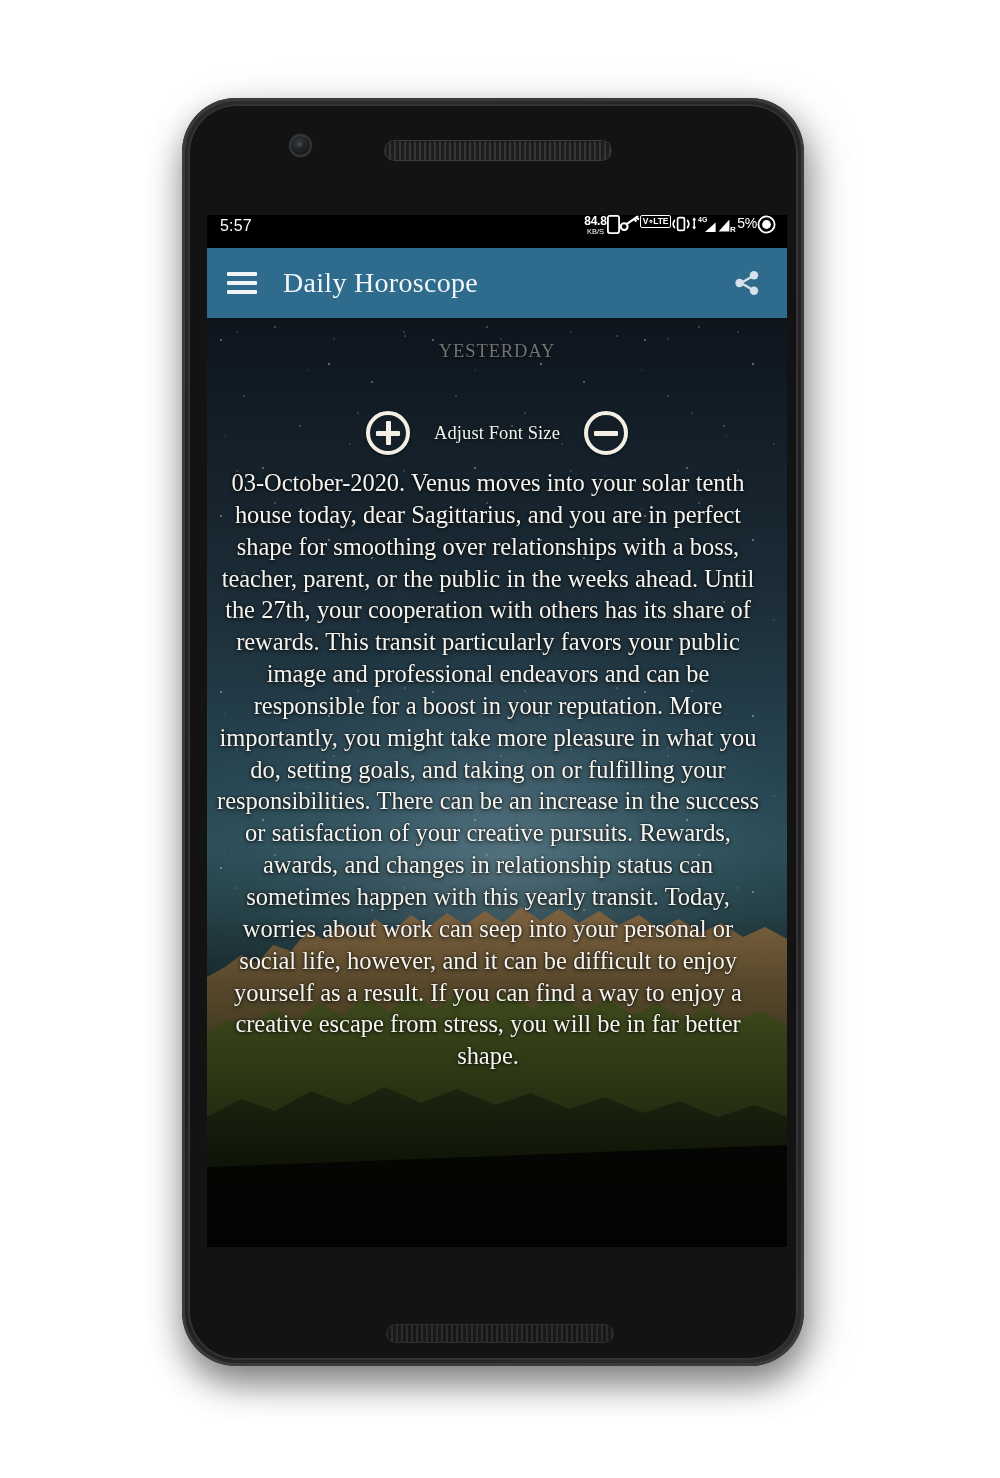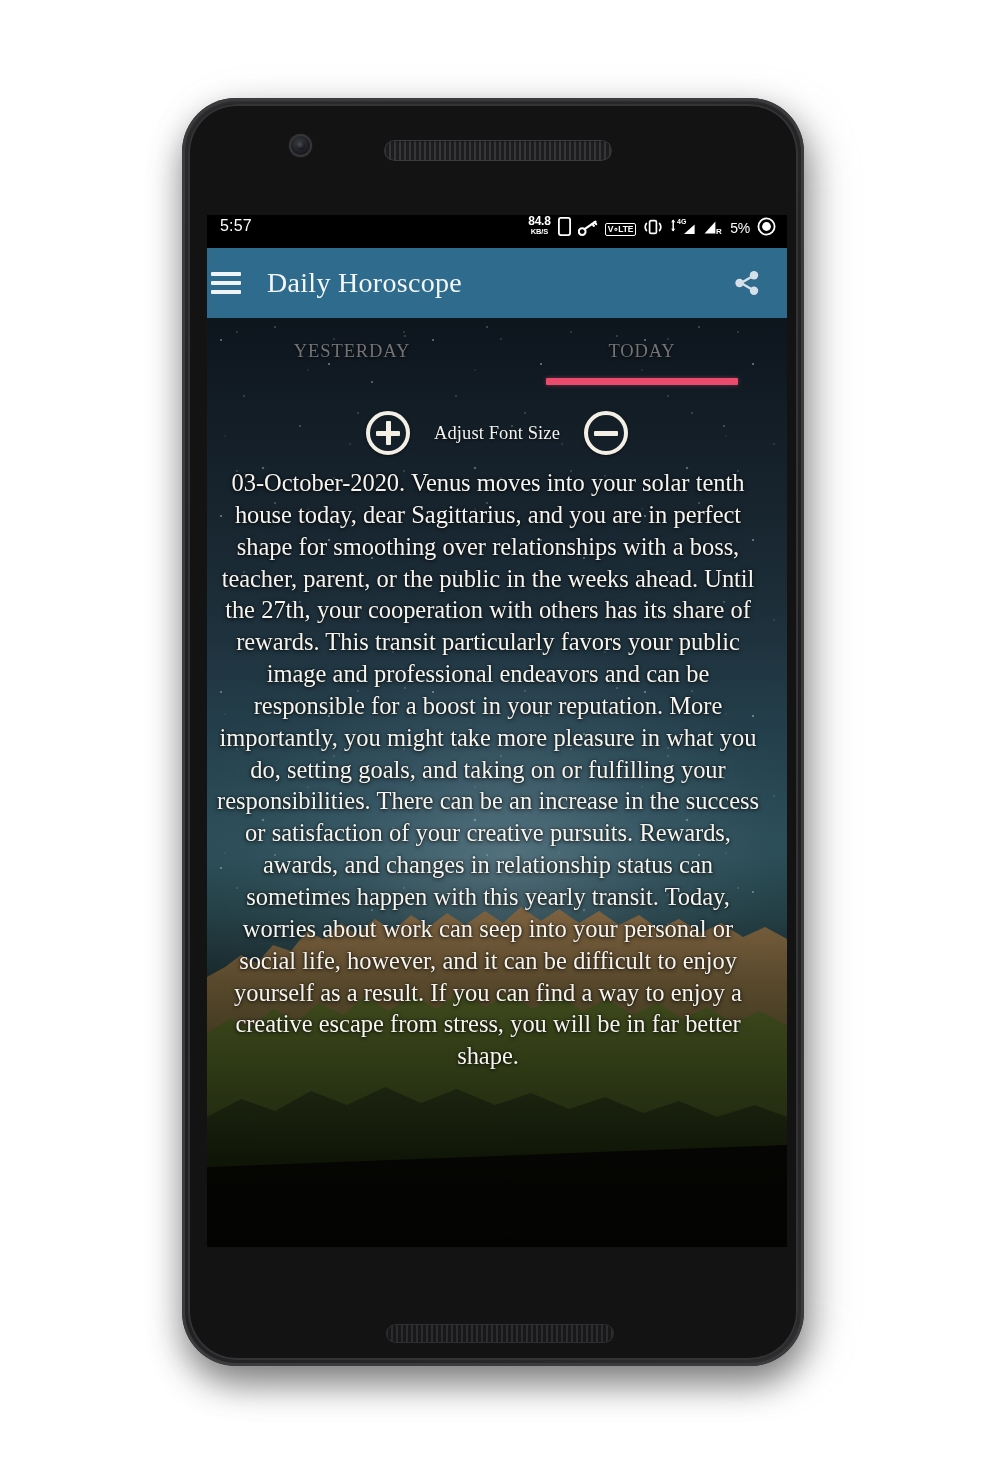--- a/index.html
+++ b/index.html
@@ -126,31 +126,30 @@
     color: #ffffff;
   }
   .status-time {
     font-size: 16px;
     font-family: "Liberation Sans", sans-serif;
     letter-spacing: 0.2px;
   }
   .status-right {
     margin-left: auto;
     display: flex;
-    align-items: flex-end;
-    gap: 7px;
+    align-items: flex-start;
   }
   .net-speed {
     display: flex;
     flex-direction: column;
     align-items: center;
     line-height: 1;
   }
   .net-speed .ns-val { font-size: 12px; font-weight: bold; letter-spacing: -0.2px;}
-  .net-speed .ns-unit { font-size: 7.5px; font-weight: bold; margin-top: 1px; letter-spacing: -0.1px;}
+  .net-speed .ns-unit { font-size: 7.5px; font-weight: normal; margin-top: 1px; letter-spacing: -0.1px;}
 
   .ic { display: block; }
 
   .volte-badge {
     border: 1.6px solid #fff;
     border-radius: 2px;
     font-size: 8.5px;
     font-weight: bold;
     padding: 1px 2px 1px 2px;
     line-height: 1;
@@ -159,21 +158,21 @@
   }
   .batt-pct { font-size: 14px; font-weight: 500; letter-spacing: -0.2px;}
 
   
   .app-bar {
     position: relative;
     height: 70px;
     background: #2e6b8c;
     display: flex;
     align-items: center;
-    padding: 0 22px 0 4px;
+    padding: 0 22px 0 20px;
     box-sizing: border-box;
   }
   .hamburger {
     width: 30px;
     height: 22px;
     display: flex;
     flex-direction: column;
     justify-content: space-between;
     cursor: pointer;
   }
@@ -478,24 +477,20 @@
           <path d="M0,206 L22,192 L44,200 L66,182 L90,194 L112,176 L136,188 L158,170 L182,184 L206,168 L230,182 L254,164 L278,180 L302,166 L326,182 L350,168 L376,184 L400,172 L426,188 L450,176 L476,192 L500,180 L526,196 L552,184 L580,198 L580,420 L0,420 Z" fill="url(#mtnMid)" opacity="0.96"></path>
           <path d="M0,290 L34,272 L68,284 L104,264 L140,278 L178,260 L214,276 L250,262 L288,278 L324,266 L362,282 L398,270 L436,286 L472,274 L510,290 L548,278 L580,290 L580,420 L0,420 Z" fill="url(#mtnNear)"></path>
           <path d="M0,340 L580,318 L580,420 L0,420 Z" fill="#030402" opacity="0.85"></path>
         </svg>
       </div>
 
       <div class="tabs">
         <div class="tab">
           <span class="tab-label">YESTERDAY</span>
         </div>
-        <div class="tab">
-          <span class="tab-label">TODAY</span>
-          <span class="tab-indicator"></span>
-        </div>
       </div>
 
       <div class="font-row">
         <div class="circ-btn">
           <span class="ring"></span>
           <span class="bar-h"></span>
           <span class="bar-v"></span>
         </div>
         <div class="font-label">Adjust Font Size</div>
         <div class="circ-btn">

